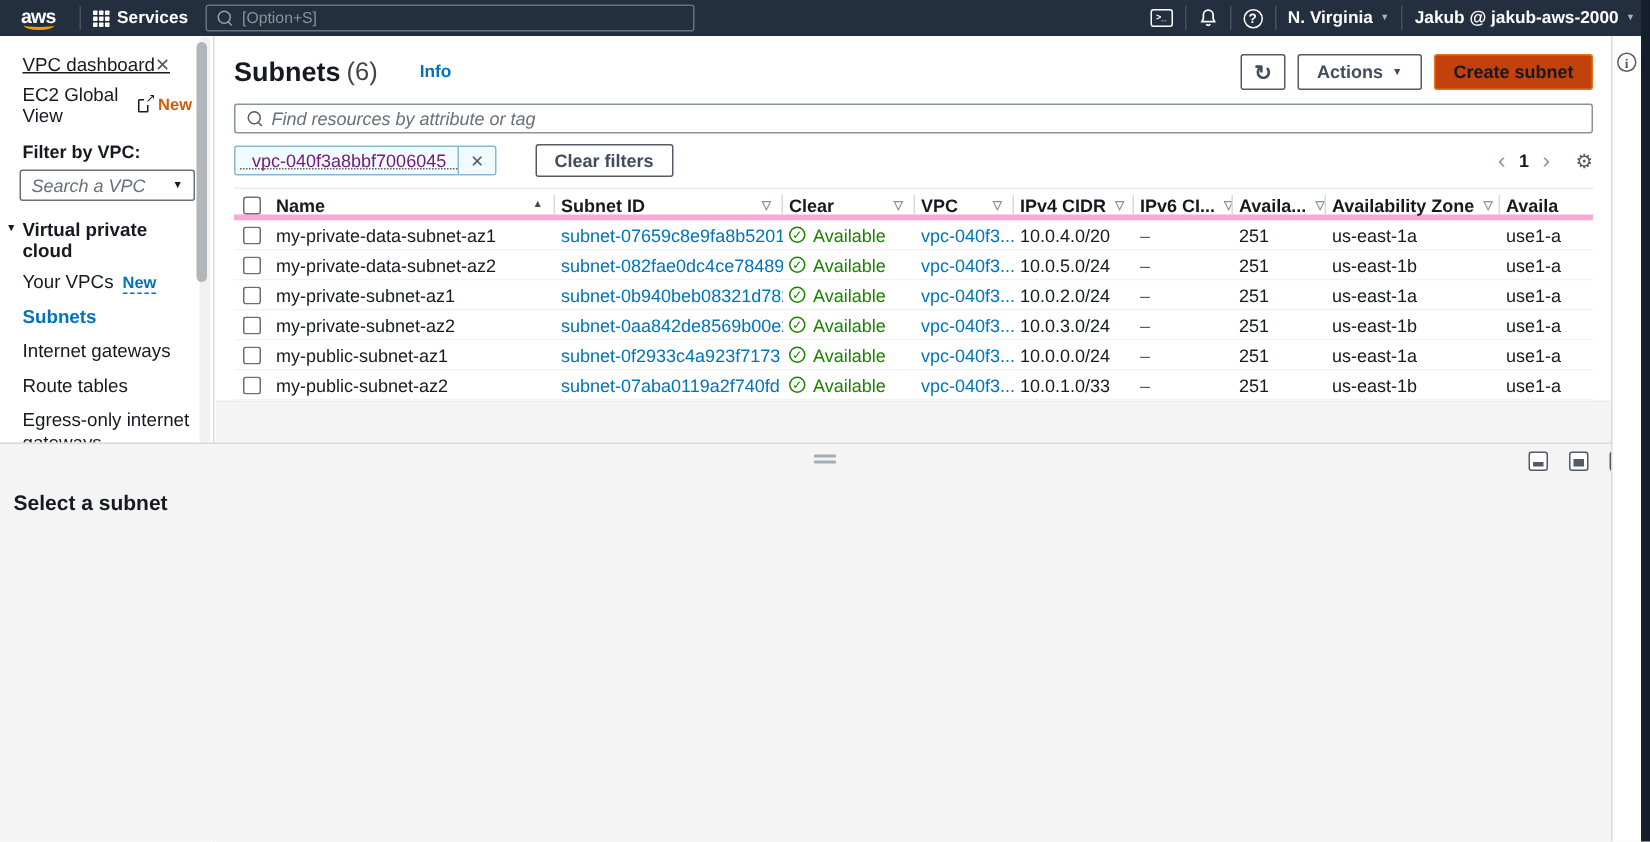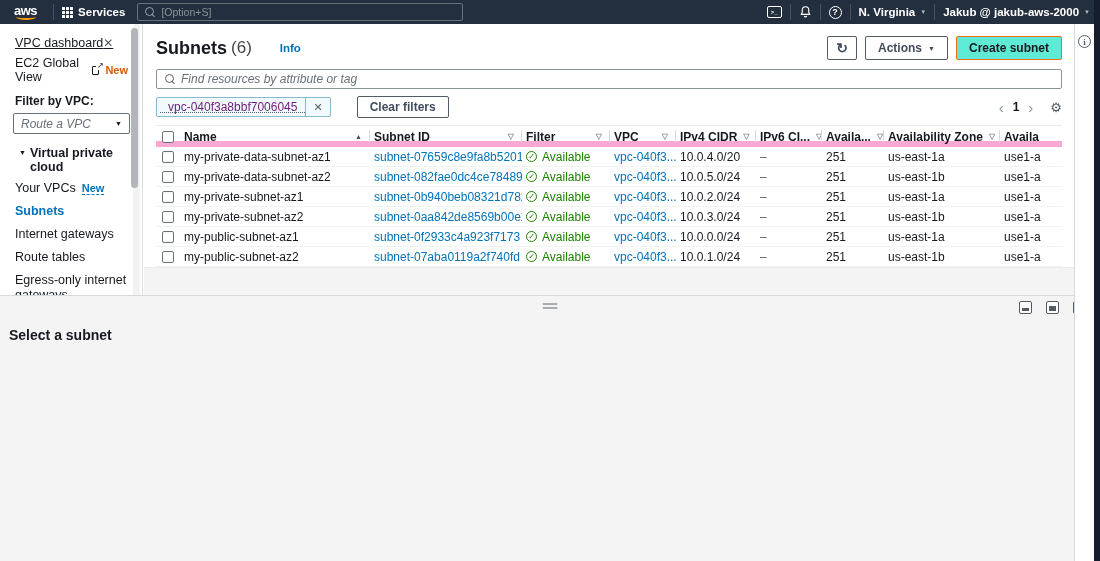--- a/index.html
+++ b/index.html
@@ -34,56 +34,56 @@
   #vpc-dash-row { margin-top:8px;text-decoration:underline; }
   .x-icon { color:#545b64; font-size:12px; cursor:pointer; }
   .ext-icon { display:inline-block; width:9px; height:9px; border:1.2px solid #16191f; border-radius:1px; position:relative; margin-left:4px; }
   .ext-icon::after { content:"↗"; position:absolute; top:-6px; left:3px; font-size:8px; color:#16191f; background:#fff; padding-left:1px; }
   .badge-new { color:#0073bb; font-size:11px; font-weight:bold; margin-left:6px; border-bottom:1px dashed #0073bb; line-height:1.1; }
   .badge-new.orange { color:#d45b07; border-bottom:none; }
   #filter-vpc-label { padding:6px 15px 2px; font-weight:bold; font-size:12px; }
   #vpc-select { margin:3px 12px 2px 13px; height:21px; border:1px solid #687078; border-radius:2px; display:flex; align-items:center; justify-content:space-between; padding:0 7px; cursor:pointer; }
   #vpc-select .ph { font-style:italic; color:#687078; font-size:12px; }
   #vpc-select .sel-caret { font-size:7px; color:#16191f; }
-  .side-sec { display:flex; align-items:flex-start; font-weight:bold; font-size:12.5px; padding:10px 10px 3px 19px; cursor:pointer; }
+  .side-sec { display:flex; align-items:flex-start; font-weight:bold; font-size:12.5px; padding:10px 10px 3px 4px; cursor:pointer; }
   .side-sec .caret { font-size:7px; margin:3px 4px 0 0; }
   .side-item { padding:4px 10px 4px 15px; line-height:1.2; cursor:pointer; display:flex; align-items:baseline; flex-wrap:wrap; }
   .side-item.active span:first-child { color:#0073bb; font-weight:bold; }
 
   
   #main { position:absolute; top:24px; left:144px; width:930px; bottom:0; background:#f4f4f4; overflow:hidden; }
   #card { background:#fff; border-bottom:1px solid #eaeded; padding:12px 12px 0; }
   #hdr-row { display:flex; align-items:center; }
   #page-title { font-size:18px; font-weight:bold; color:#16191f; }
   #page-count { font-size:17px; font-weight:normal; color:#444; margin-left:4px; }
   #info-link { color:#0073bb; font-size:11.5px; font-weight:bold; margin-left:28px; cursor:pointer; }
   #hdr-btns { margin-left:auto; display:flex; align-items:center; gap:8px; }
   .btn { height:24px; border:1px solid #545b64; border-radius:2px; background:#fff; display:flex; align-items:center; justify-content:center; font-size:12px; font-weight:bold; color:#414d5c; padding:0 12px; cursor:pointer; font-family:"Liberation Sans",sans-serif; }
   #refresh-btn { width:30px; padding:0; font-size:14px; }
   .btn .caret-b { font-size:7px; margin-left:6px; color:#414d5c; }
-  .btn.primary { background:#5eead4; border-color:#ec7211; color:#16191f; }
+  .btn.primary { background:#c2410c; border-color:#ec7211; color:#16191f; }
   #search-row { margin-top:9px; }
   #res-search { display:flex; align-items:center; border:1px solid #879596; border-radius:2px; height:20px; padding:0 8px; background:#fff; }
   #res-search .mag::before { border-color:#545b64; } #res-search .mag::after { background:#545b64; }
   #res-search input { flex:1; border:none; outline:none; font-style:italic; font-size:12px; color:#16191f; font-family:"Liberation Sans",sans-serif; }
   #res-search input::placeholder { color:#687078; font-style:italic; }
   #filter-row { display:flex; align-items:center; margin-top:6px; height:24px; }
   #filter-chip { display:flex; align-items:stretch; border:1px solid #8bb8d1; background:#f1faff; border-radius:2px; height:20px; font-size:12px; }
   #filter-chip .chip-label { display:flex; align-items:center; padding:0 8px; color:#701a75; border-bottom:1px dotted #545b64; margin:3px 0 3px 3px; line-height:1; }
   #filter-chip .chip-x { display:flex; align-items:center; padding:0 7px; border-left:1px solid #8bb8d1; color:#545b64; font-size:11px; cursor:pointer; }
   #clear-filters { margin-left:26px; height:22px; }
   #pager { margin-left:auto; display:flex; align-items:center; gap:9px; color:#879596; }
   .pg-chev { font-size:15px; line-height:1; cursor:pointer; }
   #pg-num { font-size:12px; font-weight:bold; color:#16191f; cursor:pointer; }
   .gear-icon { font-size:13px; color:#545b64; margin-left:8px; cursor:pointer; }
 
   
   #tbl { margin-top:6px; border-top:1px solid #eaeded; }
   .trow { display:grid; grid-template-columns:24px 190px 152px 88px 66px 80px 66px 62px 116px minmax(0,1fr); align-items:center; }
-  #thead { height:21px; border-bottom:6px solid #f9a8d4; background:#fff; }
+  #thead { height:21px; border-bottom:4px solid #f9a8d4; background:#fff; }
   .th { position:relative; display:flex; align-items:center; font-size:12px; font-weight:bold; color:#16191f; padding:0 8px 0 4px; height:21px; cursor:pointer; white-space:nowrap; overflow:hidden; }
   .th::after { content:""; position:absolute; right:0; top:4px; bottom:4px; width:1px; background:#d5dbdb; }
   .th.nosep::after { display:none; }
   .th .sort { margin-left:auto; font-size:8px; color:#879596; padding-left:6px; }
   .th .sort.asc { color:#414d5c; font-size:7px; }
   .tr { height:20px; border-bottom:1px solid #f1f3f3; background:#fff; font-size:12px; color:#16191f; }
   .td { padding:0 8px 0 4px; white-space:nowrap; overflow:hidden; }
   .cbc { display:flex; justify-content:center; padding:0; }
   .cb { width:12px; height:12px; border:1px solid #687078; border-radius:2px; background:#fff; cursor:pointer; }
   a.cell-link { color:#0073bb; text-decoration:none; cursor:pointer; }
@@ -158,21 +158,21 @@
     <span style="cursor:pointer;">VPC dashboard</span>
     <span class="x-icon">✕</span>
   </div>
   <div class="sb-row" style="padding-top:2px;">
     <span style="cursor:pointer;">EC2 Global View</span>
     <span class="ext-icon"></span>
     <span class="badge-new orange">New</span>
   </div>
   <div id="filter-vpc-label">Filter by VPC:</div>
   <div id="vpc-select">
-    <span class="ph">Route a VPC</span>
+    <span class="ph">Search a VPC</span>
     <span class="sel-caret">▼</span>
   </div>
   <div id="sidebar-sections">
       <div class="side-sec">
         <span class="caret">▼</span>
         <span>Virtual private cloud</span>
       </div>
       <div class="side-item">
         <span>Your VPCs</span>
         <span class="badge-new">New</span>
@@ -279,21 +279,21 @@
           </div>
       <div class="th">
             <span>Name</span>
             <span class="sort asc">▲</span>
           </div>
           <div class="th">
             <span>Subnet ID</span>
             <span class="sort">▽</span>
           </div>
           <div class="th">
-            <span>Filter</span>
+            <span>Clear</span>
             <span class="sort">▽</span>
           </div>
           <div class="th">
             <span>VPC</span>
             <span class="sort">▽</span>
           </div>
           <div class="th">
             <span>IPv4 CIDR</span>
             <span class="sort">▽</span>
           </div>
@@ -415,21 +415,21 @@
             </div>
             <div class="td ">my-public-subnet-az2</div>
             <div class="td "><a class="cell-link">subnet-07aba0119a2f740fd</a></div>
             <div class="td ">
               <span class="state-ok">
                 <span class="okc">✓</span>
                 <span>Available</span>
               </span>
             </div>
             <div class="td "><a class="cell-link">vpc-040f3...</a></div>
-            <div class="td ">10.0.1.0/24</div>
+            <div class="td ">10.0.1.0/33</div>
             <div class="td " style="color: rgb(84, 91, 100);">–</div>
             <div class="td ">251</div>
             <div class="td ">us-east-1b</div>
             <div class="td ">use1-a</div>
           </div>
         </div>
     </div>
   </div>
 </div>
 

